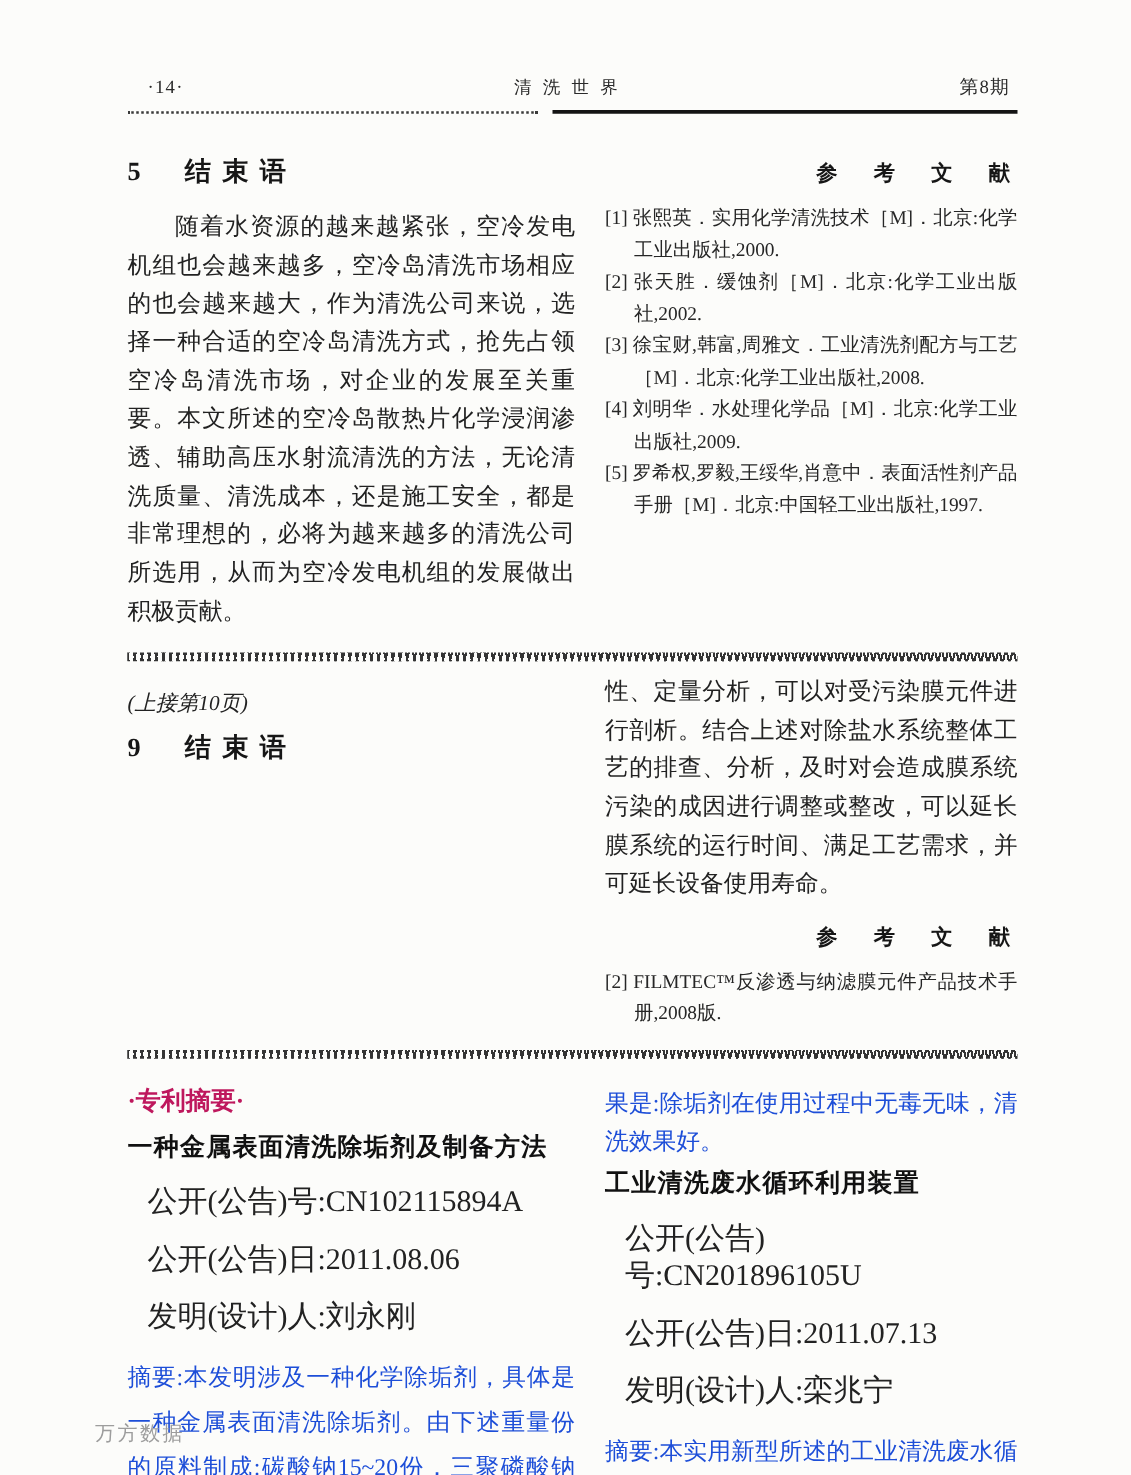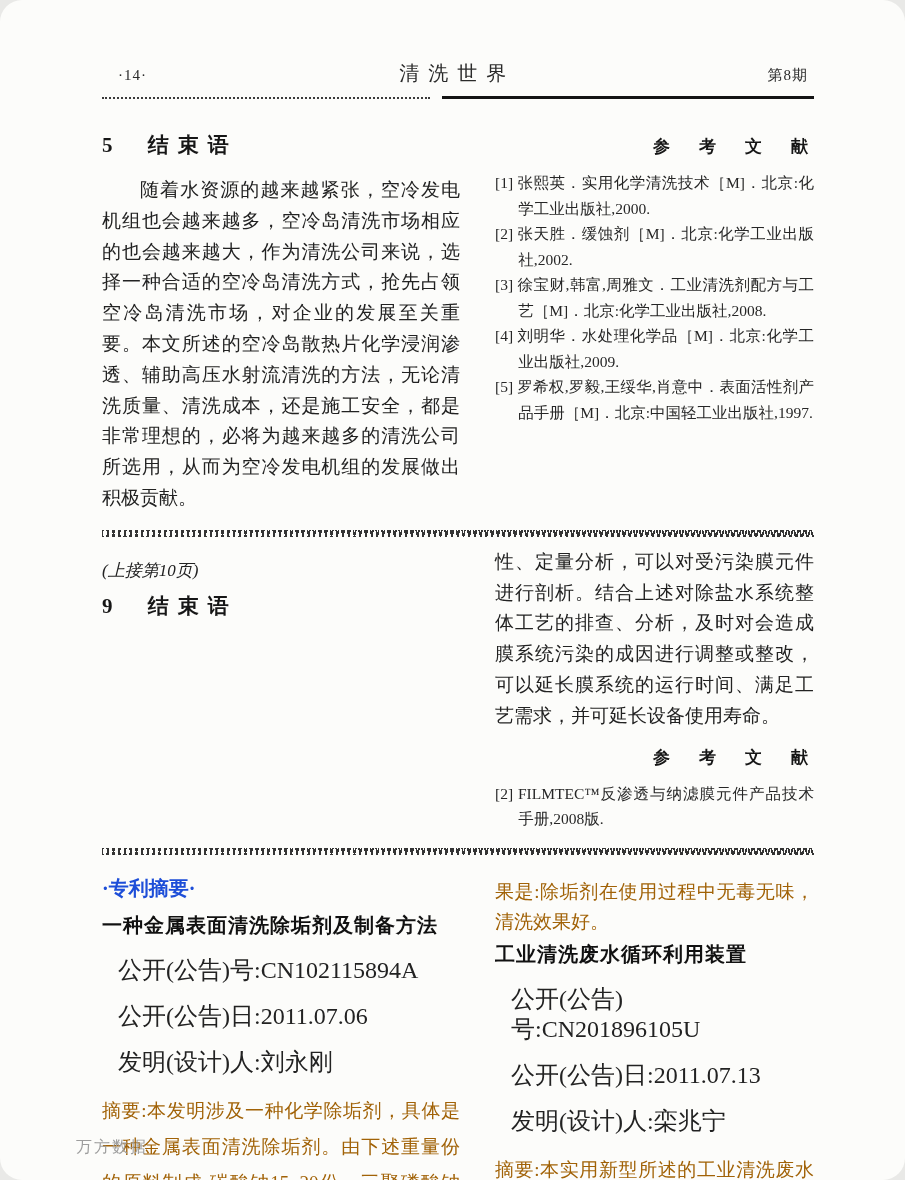--- a/index.html
+++ b/index.html
@@ -4,37 +4,36 @@
 <style>
   html,body{margin:0;padding:0;background:#e9e9e7;}
   .page{
     position:relative;
     width:905px;height:1180px;
     margin:0 auto;
     background:#fcfcfa;
     font-family:"Liberation Serif","DejaVu Serif",serif;
     color:#1d1d1d;
     overflow:hidden;
-    border-radius:22px;
   }
   .content{position:absolute;left:102px;top:60px;width:712px;}
 
   
   .page-header{
     display:flex;justify-content:space-between;align-items:baseline;
     font-size:15px;padding:0 6px 0 16px;letter-spacing:1px;color:#2a2a2a;
   }
-  .page-header .journal{letter-spacing:9px;font-size:20px;}
+  .page-header .journal{letter-spacing:9px;font-size:14px;}
   .header-rule{display:flex;align-items:flex-end;margin-top:7px;height:5px;}
   .rule-left{width:46%;border-bottom:2px dotted #3a3a3a;}
   .rule-gap{width:12px;}
   .rule-right{flex:1;border-bottom:3px solid #141414;}
 
   
-  .cols{display:grid;grid-template-columns:358px 1fr;column-gap:35px;}
+  .cols{display:grid;grid-template-columns:358px 1fr;column-gap:24px;}
   .row1{margin-top:22px;}
   .row2{margin-top:10px;}
   .row3{margin-top:12px;}
 
   
   .sec-head{margin:10px 0 16px 0;font-size:21px;font-weight:bold;color:#161616;}
   .sec-head .sec-num{margin-right:30px;}
   .sec-head .sec-title{letter-spacing:9px;}
   .para{
     margin:0;font-size:19px;line-height:30.8px;text-align:justify;
@@ -55,29 +54,29 @@
 
   
   .divider{
     height:7px;margin:16px 0 6px 0;
     background:
       repeating-linear-gradient(78deg,#343434 0 1.7px,transparent 1.7px 5.6px),
       repeating-linear-gradient(103deg,#343434 0 1.7px,transparent 1.7px 5.6px);
   }
 
   
-  .patent-label{margin:8px 0 10px 0;font-size:20px;font-weight:bold;color:#1d4ed8;}
+  .patent-label{margin:8px 0 10px 0;font-size:20px;font-weight:bold;color:#be185d;}
   .patent-title{
     margin:4px 0 12px 0;text-align:left;font-weight:bold;
     font-size:20px;color:#111;letter-spacing:1px;
   }
   .patent-field{margin:16px;font-size:24px;line-height:30px;color:#222;}
   .patent-abstract{
     margin:8px 0 0 0;font-size:19px;line-height:36px;
-    text-align:justify;color:#a16207;
+    text-align:justify;color:#1d4ed8;
   }
   .cont-line{margin:10px 0 2px 0;line-height:30px;}
 
   
   .footer-watermark{
     position:absolute;left:76px;bottom:22px;
     font-size:16px;letter-spacing:2px;color:#9d9d9d;
   }
 </style>
 </head>
@@ -132,21 +131,21 @@
       </div>
     </section>
 
     <div class="divider"></div>
 
     <section class="cols row3">
       <div>
         <p class="patent-label">·专利摘要·</p>
         <h3 class="patent-title">一种金属表面清洗除垢剂及制备方法</h3>
         <p class="patent-field">公开(公告)号:CN102115894A</p>
-        <p class="patent-field">公开(公告)日:2011.07.06</p>
+        <p class="patent-field">公开(公告)日:2011.08.06</p>
         <p class="patent-field">发明(设计)人:刘永刚</p>
         <p class="patent-abstract">摘要:本发明涉及一种化学除垢剂，具体是一种金属表面清洗除垢剂。由下述重量份的原料制成:碳酸钠15~20份，三聚磷酸钠35~40份，磷酸酯2~3份，六水合三聚磷酸钠8~11，壬基酚乙氧基化合物1~2份，磷酸钠7~8份，五水硅酸钠6~7份，去垢剂聚合物6份，三聚磷酸钠10份。本发明的应用效</p>
       </div>
       <div>
         <p class="patent-abstract cont-line">果是:除垢剂在使用过程中无毒无味，清洗效果好。</p>
         <h3 class="patent-title">工业清洗废水循环利用装置</h3>
         <p class="patent-field">公开(公告)号:CN201896105U</p>
         <p class="patent-field">公开(公告)日:2011.07.13</p>
         <p class="patent-field">发明(设计)人:栾兆宁</p>
         <p class="patent-abstract">摘要:本实用新型所述的工业清洗废水循环利用装置包括废水收集池、高效絮凝器、斜管沉淀器、几阀过滤器、清水池、多介质过滤器、活性炭吸附器、Na⁺交换器和反渗透除盐装置，它们通过管道依次连接。用本实用新型能使电极箔生产过程中产生的工业清洗废水得到有效净化，实现废水的重复利用。</p>

